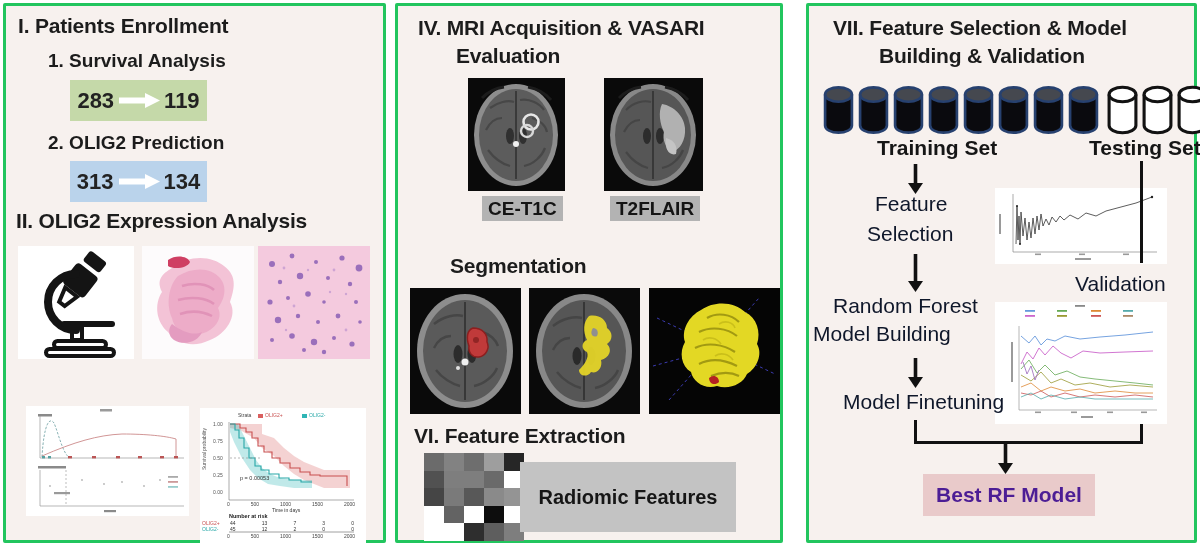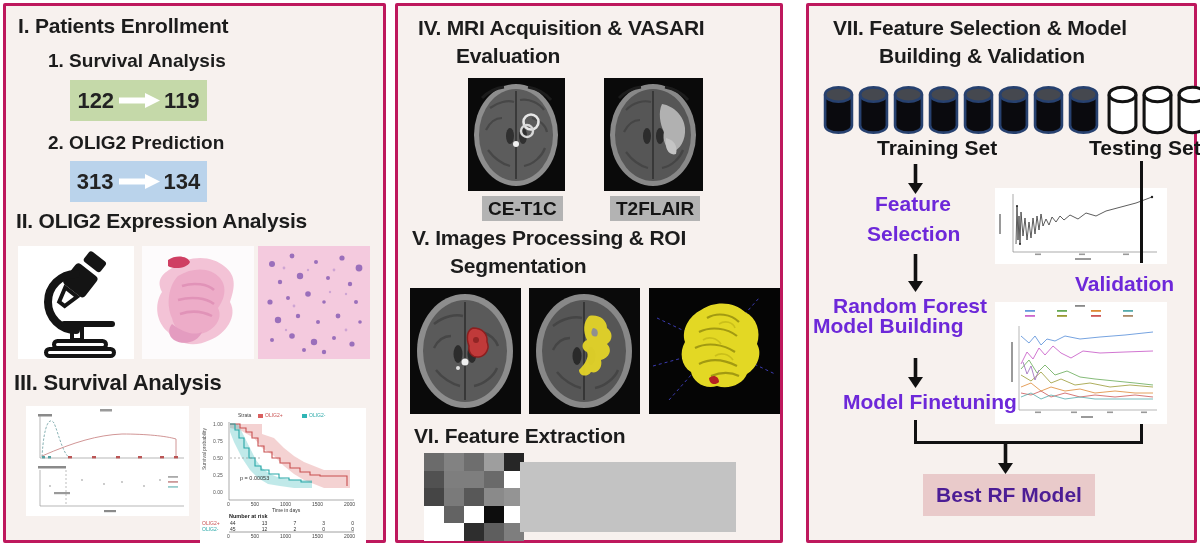--- a/index.html
+++ b/index.html
@@ -1,29 +1,29 @@
 <!DOCTYPE html>
 <html><head>
 <meta charset="utf-8">
 <style>
   html,body{margin:0;padding:0;background:#ffffff;}
   *{box-sizing:border-box;}
   body{font-family:"Liberation Sans", sans-serif; -webkit-font-smoothing:antialiased;}
   #fig{position:relative;width:1200px;height:546px;background:#ffffff;overflow:hidden;}
-  .panel{position:absolute;top:3px;height:540px;background:#f7f1ee;border:3px solid #be185d;border-radius:2px;}
+  .panel{position:absolute;top:3px;height:540px;background:#f7f1ee;border:3px solid #22c55e;border-radius:2px;}
   #panel-left{left:3px;width:383px;}
   #panel-mid{left:395px;width:388px;}
   #panel-right{left:806px;width:391px;}
   .abs{position:absolute;}
   .sec-title{font-size:21px;font-weight:bold;color:#1c1c1c;letter-spacing:-0.2px;white-space:nowrap;}
   .sub-title{font-size:19px;font-weight:bold;color:#1c1c1c;white-space:nowrap;}
   .numbox{display:flex;align-items:center;justify-content:center;gap:4px;font-size:22px;font-weight:bold;color:#222;}
   .imgbox{position:absolute;overflow:hidden;}
   .graylabel{background:#b3b3b3;color:#141414;font-size:19px;font-weight:bold;padding:0 6px;line-height:25px;white-space:nowrap;}
-  .flow-label{font-size:21px;font-weight:bold;color:#6d28d9;white-space:nowrap;}
+  .flow-label{font-size:21px;font-weight:normal;color:#0f172a;white-space:nowrap;}
   .vline{position:absolute;width:3px;background:#111;}
   .hline{position:absolute;height:3px;background:#111;}
   .set-label{font-size:21px;font-weight:bold;color:#161616;white-space:nowrap;}
   .cylrow{position:absolute;display:flex;gap:2px;}
   .cyl{width:33px;height:52px;}
   .cyl.black path{fill:#0a0a0e;stroke:#27416f;stroke-width:2.6;}
   .cyl.black ellipse{fill:#45484f;stroke:#27416f;stroke-width:2.6;}
   .cyl.white path{fill:#ffffff;stroke:#121212;stroke-width:3;}
   .cyl.white ellipse{fill:#ffffff;stroke:#121212;stroke-width:3;}
   #feature-grid{position:absolute;display:grid;grid-template-columns:repeat(5,1fr);grid-template-rows:repeat(5,1fr);}
@@ -44,21 +44,21 @@
 <body>
 
 <div id="fig">
 
   <div class="panel" id="panel-left">
 
     <div class="abs sec-title" style="left:12px;top:8px;">I. Patients Enrollment</div>
 
     <div class="abs sub-title" style="left:42px;top:44px;">1. Survival Analysis</div>
     <div class="abs numbox" style="left:64px;top:74px;width:137px;height:41px;background:#c5d9a9;">
-      <span>122</span>
+      <span>283</span>
       <svg width="42" height="15" viewBox="0 0 42 15">
         <line x1="1" y1="7.5" x2="29" y2="7.5" stroke="#fff" stroke-width="6"></line>
           <polygon points="27,0 42,7.5 27,15" fill="#fff"></polygon>
       </svg>
       <span>119</span>
     </div>
 
     <div class="abs sub-title" style="left:42px;top:126px;">2. OLIG2 Prediction</div>
     <div class="abs numbox" style="left:64px;top:155px;width:137px;height:41px;background:#bad3eb;">
       <span>313</span>
@@ -132,21 +132,20 @@
             <circle cx="76" cy="24" r="1.4"></circle>
             <circle cx="88" cy="48" r="1.2"></circle>
           <circle cx="36" cy="60" r="1.4"></circle>
             <circle cx="72" cy="46" r="1.2"></circle>
             <circle cx="28" cy="84" r="1.2"></circle>
             <circle cx="88" cy="84" r="1.4"></circle>
         </g>
       </svg>
     </div>
 
-    <div class="abs sec-title" style="left:8px;top:364px;font-size:22px;">III. Survival Analysis</div>
 
     <div class="imgbox" style="left:20px;top:400px;width:163px;height:110px;background:#ffffff;">
       <svg width="163" height="110" viewBox="0 0 163 110">
         <rect x="74" y="3" width="12" height="2.5" fill="#9a9a9a"></rect>
         <rect x="12" y="8" width="14" height="2.5" fill="#8a8a8a"></rect>
         <line x1="14" y1="52" x2="158" y2="52" stroke="#999" stroke-width="0.7"></line>
         <line x1="14" y1="10" x2="14" y2="52" stroke="#999" stroke-width="0.7"></line>
         <path d="M16 51 C 18 16,24 11,28 17 C 32 26,37 48,43 51" fill="none" stroke="#79a8aa" stroke-width="0.9" stroke-dasharray="2.4 1.6"></path>
         <path d="M16 50 C 48 36,72 29,96 28 C 120 28,140 30,150 33 L150 50" fill="none" stroke="#cc8a8a" stroke-width="0.9"></path>
         <g fill="#bb5555">
@@ -270,21 +269,20 @@
         <ellipse cx="43" cy="58" rx="4" ry="8" fill="#2c2c2c"></ellipse>
           <ellipse cx="56" cy="58" rx="4" ry="8" fill="#2c2c2c"></ellipse>
         <path d="M58 26 C70 28,80 38,81 50 C 82 62,76 72,68 74 C 62 70,58 62,60 54 C 56 46,54 34,58 26 Z" fill="#b8b8b8" opacity="0.92"></path>
         <path d="M62 60 C70 62,74 68,72 76 C 66 78,60 72,62 60 Z" fill="#c4c4c4"></path>
         <path d="M15 20 C21 14,29 10,37 9 M61 9 C71 11,79 16,84 22" stroke="#1c1c1c" stroke-width="3" fill="none"></path>
       </svg>
     </div>
     <div class="abs graylabel" style="left:84px;top:190px;">CE-T1C</div>
     <div class="abs graylabel" style="left:212px;top:190px;">T2FLAIR</div>
 
-    <div class="abs sec-title" style="left:14px;top:220px;">V. Images Processing &amp; ROI</div>
     <div class="abs sec-title" style="left:52px;top:248px;">Segmentation</div>
 
     <div class="imgbox" style="left:12px;top:282px;width:111px;height:126px;background:#0a0a0a;">
       <svg width="111" height="126" viewBox="0 0 111 126">
         <ellipse cx="55" cy="63" rx="48" ry="57" fill="#8d8d8d"></ellipse>
         <ellipse cx="55" cy="63" rx="42" ry="51" fill="#5a5a5a"></ellipse>
         <path d="M55 14 V112" stroke="#383838" stroke-width="2"></path>
         <path d="M24 36 C34 28,46 26,53 28 M24 60 C28 52,34 48,41 48 M26 82 C32 90,42 96,50 98 M64 98 C74 96,84 88,87 80 M72 44 C80 46,86 52,88 58" stroke="#464646" stroke-width="2.4" fill="none"></path>
         <ellipse cx="48" cy="66" rx="4.5" ry="9" fill="#2c2c2c"></ellipse>
           <ellipse cx="62" cy="66" rx="4.5" ry="9" fill="#2c2c2c"></ellipse>
@@ -342,20 +340,21 @@
         <div style="background: rgb(255, 255, 255);"></div>
         <div style="background: rgb(13, 13, 13);"></div>
         <div style="background: rgb(255, 255, 255);"></div>
         <div style="background: rgb(255, 255, 255);"></div>
         <div style="background: rgb(255, 255, 255);"></div>
         <div style="background: rgb(46, 46, 46);"></div>
         <div style="background: rgb(94, 94, 94);"></div>
         <div style="background: rgb(126, 126, 126);"></div>
       </div>
     <div class="radiomic-box" style="left:122px;top:456px;width:216px;height:70px;">
+      <span>Radiomic Features</span>
     </div>
   </div>
 
   <div class="panel" id="panel-right">
 
     <div class="abs sec-title" style="left:24px;top:10px;">VII. Feature Selection &amp; Model</div>
     <div class="abs sec-title" style="left:70px;top:38px;">Building &amp; Validation</div>
 
     <div class="cylrow" style="left:13px;top:78px;">
         <svg class="cyl black" viewBox="0 0 32 48">
@@ -436,21 +435,21 @@
     <svg class="abs" style="left:99px;top:248px;" width="15" height="38">
         <line x1="7.5" y1="0" x2="7.5" y2="28" stroke="#111" stroke-width="3.6"></line>
         <polygon points="0,27 15,27 7.5,38" fill="#111"></polygon>
       </svg>
 
     <div class="vline" style="left:331px;top:155px;height:102px;"></div>
     <div class="abs flow-label" style="left:266px;top:266px;">Validation</div>
     <div class="vline" style="left:331px;top:298px;height:140px;"></div>
 
     <div class="abs flow-label" style="left:24px;top:288px;">Random Forest</div>
-    <div class="abs flow-label" style="left:4px;top:308px;">Model Building</div>
+    <div class="abs flow-label" style="left:4px;top:316px;">Model Building</div>
 
     <div class="imgbox" style="left:186px;top:296px;width:172px;height:122px;background:#ffffff;">
       <svg width="172" height="122" viewBox="0 0 172 122">
         <g>
           <rect x="30" y="8" width="10" height="1.8" fill="#6699dd"></rect>
             <rect x="30" y="13" width="10" height="1.8" fill="#cc66cc"></rect>
           <rect x="62" y="8" width="10" height="1.8" fill="#66aa55"></rect>
             <rect x="62" y="13" width="10" height="1.8" fill="#999933"></rect>
           <rect x="96" y="8" width="10" height="1.8" fill="#dd8833"></rect>
             <rect x="96" y="13" width="10" height="1.8" fill="#cc5555"></rect>

